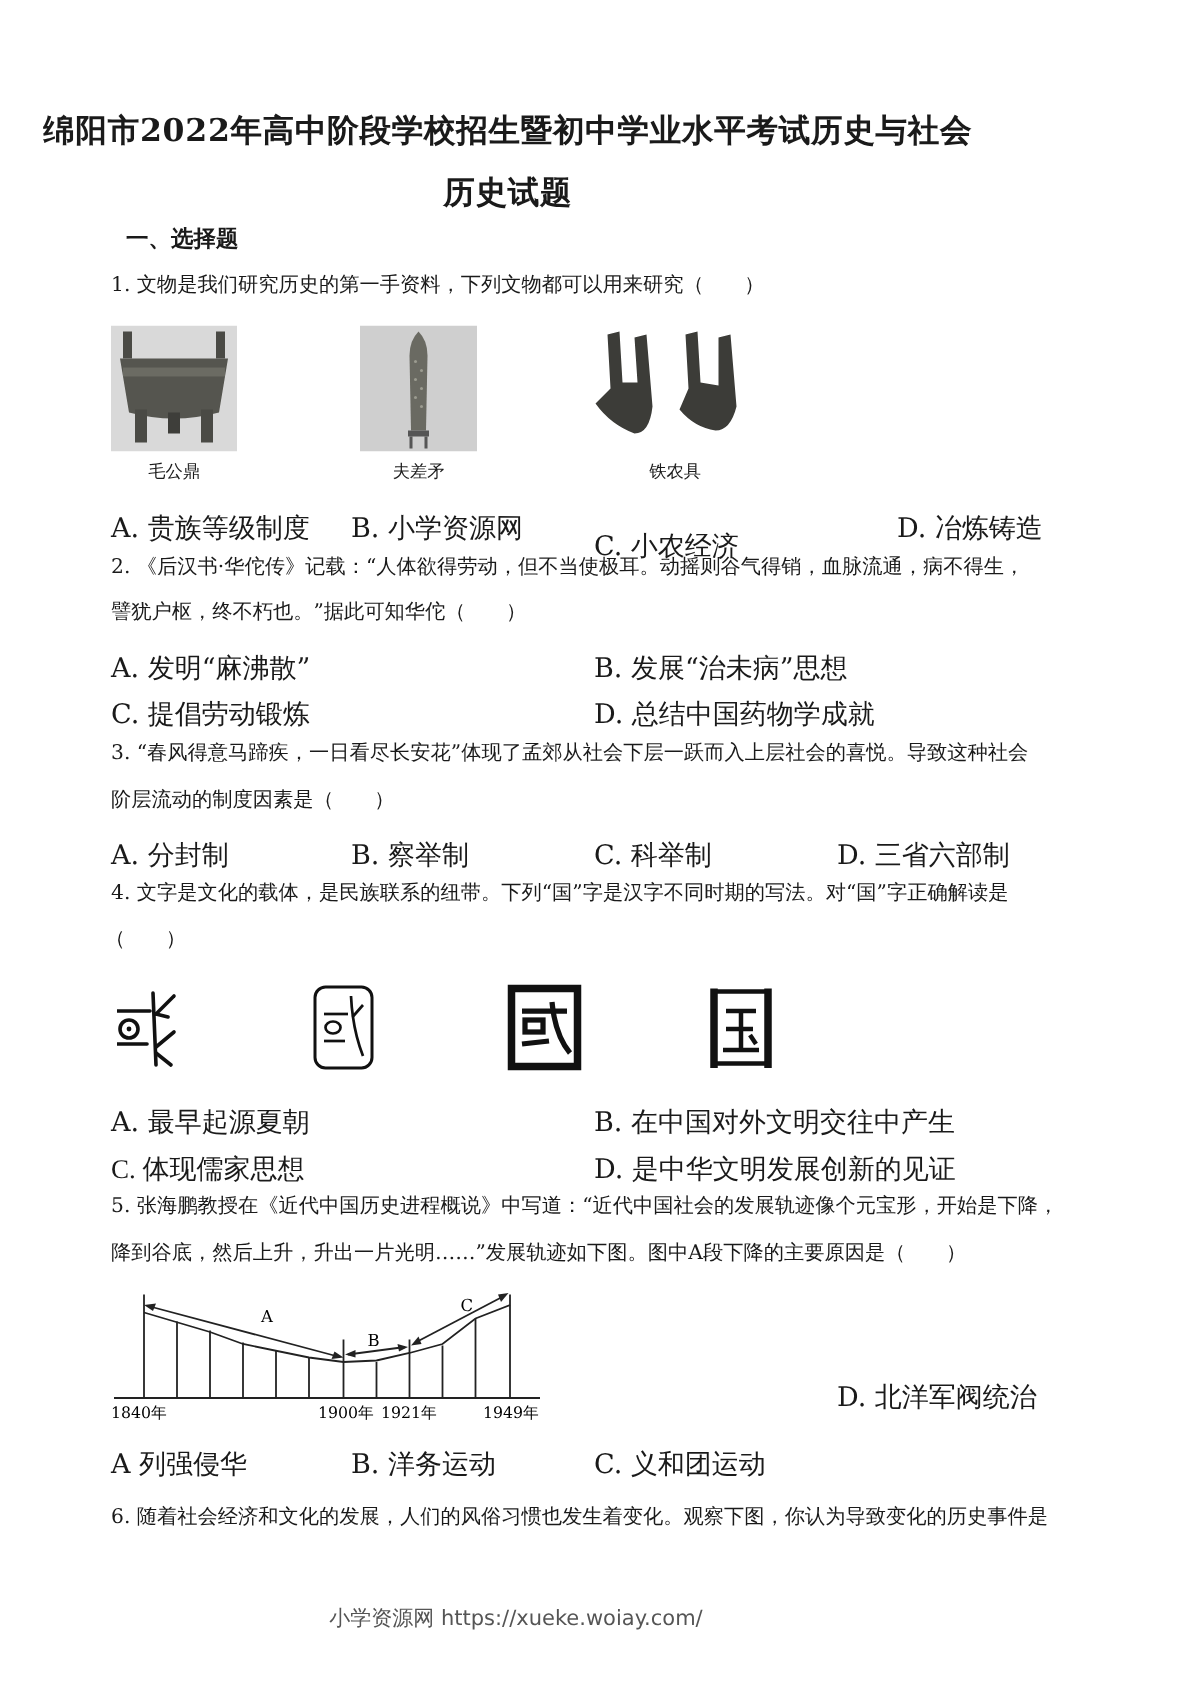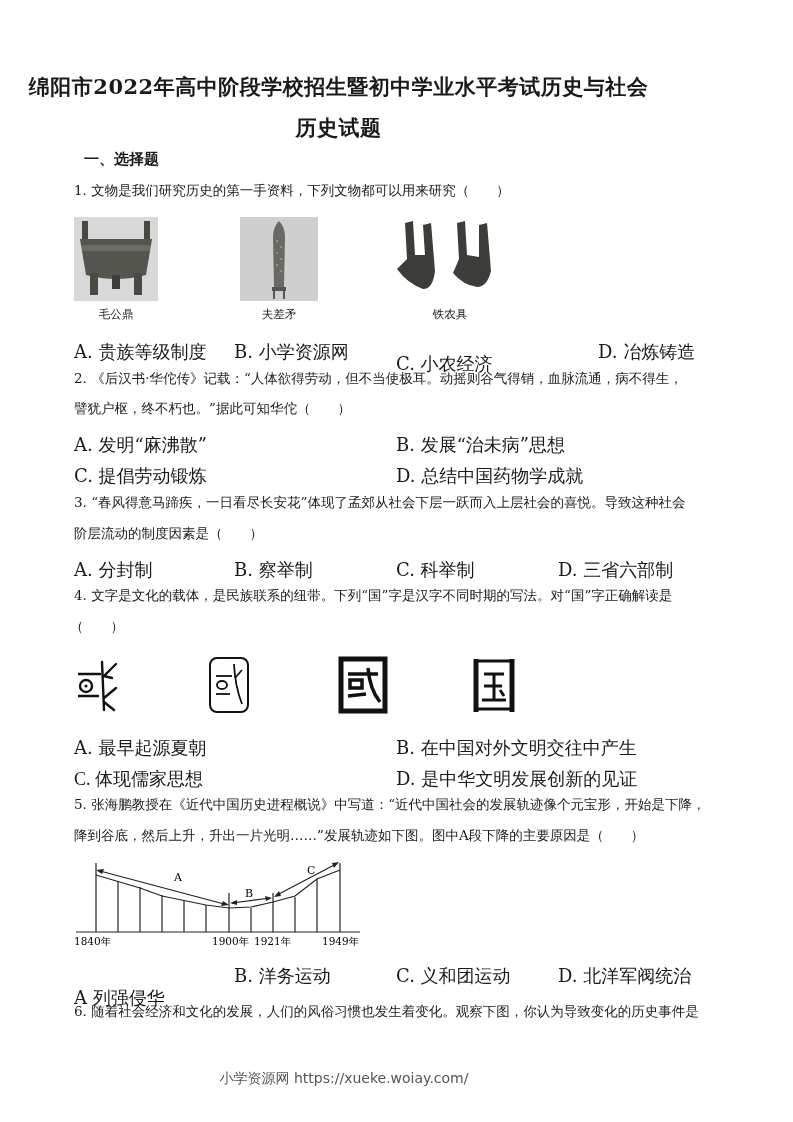--- a/index.html
+++ b/index.html
@@ -185,20 +185,20 @@
     <text x="100" y="26" font-size="11" font-family="DejaVu Serif,serif">A</text>
     <text x="171" y="42" font-size="11" font-family="DejaVu Serif,serif">B</text>
     <text x="233" y="19" font-size="11" font-family="DejaVu Serif,serif">C</text>
     <text x="0" y="90" font-size="10.5" font-family="DejaVu Serif,serif">1840年</text>
     <text x="138" y="90" font-size="10.5" font-family="DejaVu Serif,serif">1900年</text>
     <text x="180" y="90" font-size="10.5" font-family="DejaVu Serif,serif">1921年</text>
     <text x="248" y="90" font-size="10.5" font-family="DejaVu Serif,serif">1949年</text>
   </svg>
 </div>
 
-<div class="abs opt" style="left:74px; top:986px;">A  列强侵华</div>
+<div class="abs opt" style="left:74px; top:964px;">A  列强侵华</div>
 <div class="abs opt" style="left:234px; top:964px;">B. 洋务运动</div>
 <div class="abs opt" style="left:396px; top:964px;">C. 义和团运动</div>
-<div class="abs opt" style="left:558px; top:964px;">D. 北洋军阀统治</div>
+<div class="abs opt" style="left:558px; top:919px;">D. 北洋军阀统治</div>
 
 <div class="abs q" style="top:1005px;">6. 随着社会经济和文化的发展，人们的风俗习惯也发生着变化。观察下图，你认为导致变化的历史事件是</div>
 
 <div class="abs footer">小学资源网 https://xueke.woiay.com/</div>
 
 </body></html>

